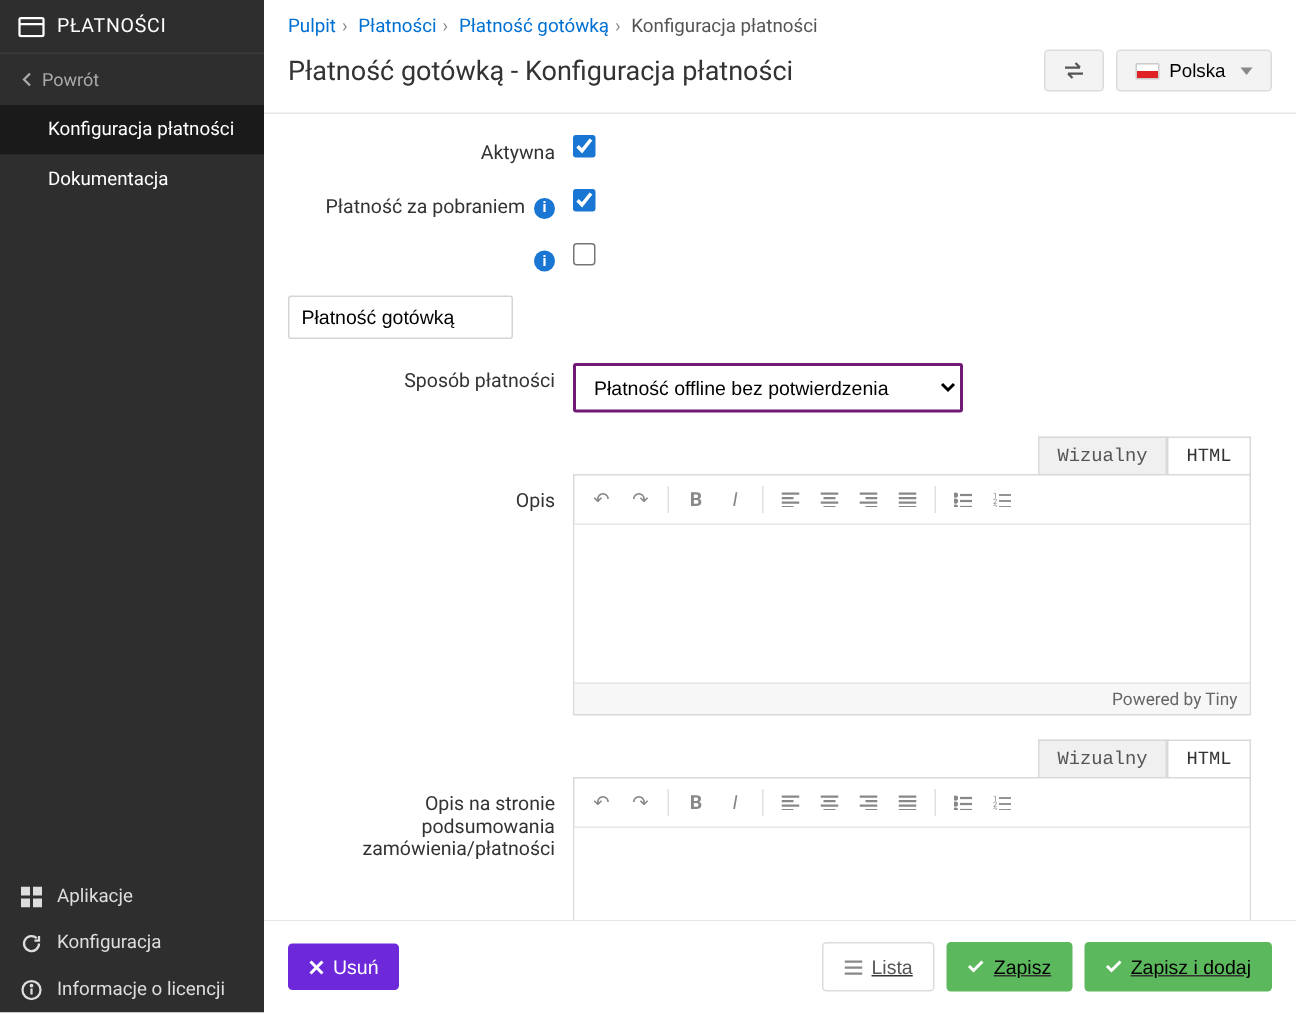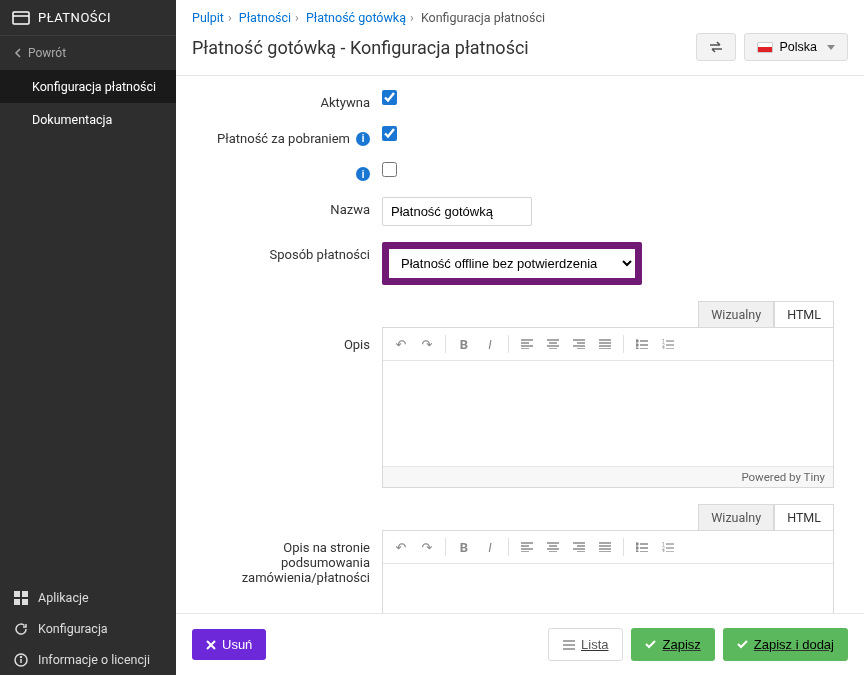--- a/index.html
+++ b/index.html
@@ -24,24 +24,24 @@
     .title-actions { display:flex; gap:8px; }
     .btn-lite { display:flex; align-items:center; gap:6px; padding:6px 12px; border:1px solid #dcdcdc; background:#f3f3f3; border-radius:3px; font-size:12.5px; cursor:pointer;}
     .flag-pl{display:inline-block;width:16px;height:11px;background:linear-gradient(#fff 50%, #e02226 50%);border:1px solid #ccc;border-radius:1px;}
     .content { padding: 6px 16px 70px; }
     .form-row { display:flex; align-items:flex-start; padding: 8px 0; }
     .form-label { width: 190px; text-align:right; padding-right:12px; color:#333; font-size:13px; padding-top:5px;}
     .form-field { flex:1; display:flex; align-items:center; gap:6px; max-width:452px;}
     .info-ic{display:inline-flex;width:14px;height:14px;border-radius:50%;background:#1976d2;color:#fff;font-size:10px;align-items:center;justify-content:center;font-weight:bold;}
     input[type=checkbox]{width:15px;height:15px;accent-color:#1976d2;}
     input[type=text]{border:1px solid #d5d5d5;padding:6px 8px;font-size:13px;border-radius:2px;width:150px;}
-    select{border:7px solid #701a75;padding:6px 8px;font-size:13px;border-radius:2px;background:#fff;width:260px;}
+    select{border:2px solid #701a75;padding:6px 8px;font-size:13px;border-radius:2px;background:#fff;width:260px;}
     .editor-wrap{width:100%;}
     .editor-tabs{display:flex;justify-content:flex-end;gap:0;}
-    .editor-tab{border:1px solid #d9d9d9;border-bottom:none;padding:5px 12px;font-size:12.5px;background:#fff;cursor:pointer;}
+    .editor-tab{border:1px solid #d9d9d9;border-bottom:none;padding:5px 12px;font-size:12.5px;background:#fff;cursor:pointer;font-family:Liberation Mono, monospace;}
     .editor-tab.active{background:#f0f0f0;color:#555;}
     .editor{border:1px solid #d9d9d9;}
     .editor-toolbar{display:flex;gap:2px;padding:4px 6px;border-bottom:1px solid #e5e5e5;align-items:center;}
     .tb-btn{width:24px;height:24px;display:flex;align-items:center;justify-content:center;color:#888;font-size:13px;cursor:pointer;border-radius:2px;}
     .tb-sep{width:1px;height:18px;background:#e0e0e0;margin:0 4px;}
     .editor-body{height:105px;background:#fff;}
     .editor-status{display:flex;justify-content:space-between;align-items:center;padding:3px 8px;background:#f7f7f7;border-top:1px solid #e5e5e5;font-size:11.5px;color:#666;}
     .footer{position:fixed;bottom:0;left:176px;right:0;background:#fff;border-top:1px solid #e6e6e6;padding:14px 16px;display:flex;justify-content:space-between;align-items:center;}
     .btn-danger{background:#6d28d9;color:#fff;border:none;padding:8px 14px;border-radius:3px;font-size:13px;display:inline-flex;align-items:center;gap:6px;cursor:pointer;}
     .btn-success{background:#5cb85c;color:#000000;border:none;padding:8px 14px;border-radius:3px;font-size:13px;display:inline-flex;align-items:center;gap:6px;cursor:pointer;text-align:center;}
@@ -142,21 +142,20 @@
       </div>
       <div class="form-row">
         <div class="form-label" style="display:flex;justify-content:flex-end;align-items:center;gap:6px;">
           <span class="info-ic">i</span>
         </div>
         <div class="form-field">
             <input type="checkbox" style="">
           </div>
       </div>
       <div class="form-row">
-        <div class="form-label">Nazwa</div>
         <div class="form-field">
             <input type="text" value="Płatność gotówką" style="">
           </div>
       </div>
       <div class="form-row">
         <div class="form-label">Sposób płatności</div>
         <div class="form-field">
           <select><option>Płatność offline bez potwierdzenia</option></select>
         </div>
       </div>

